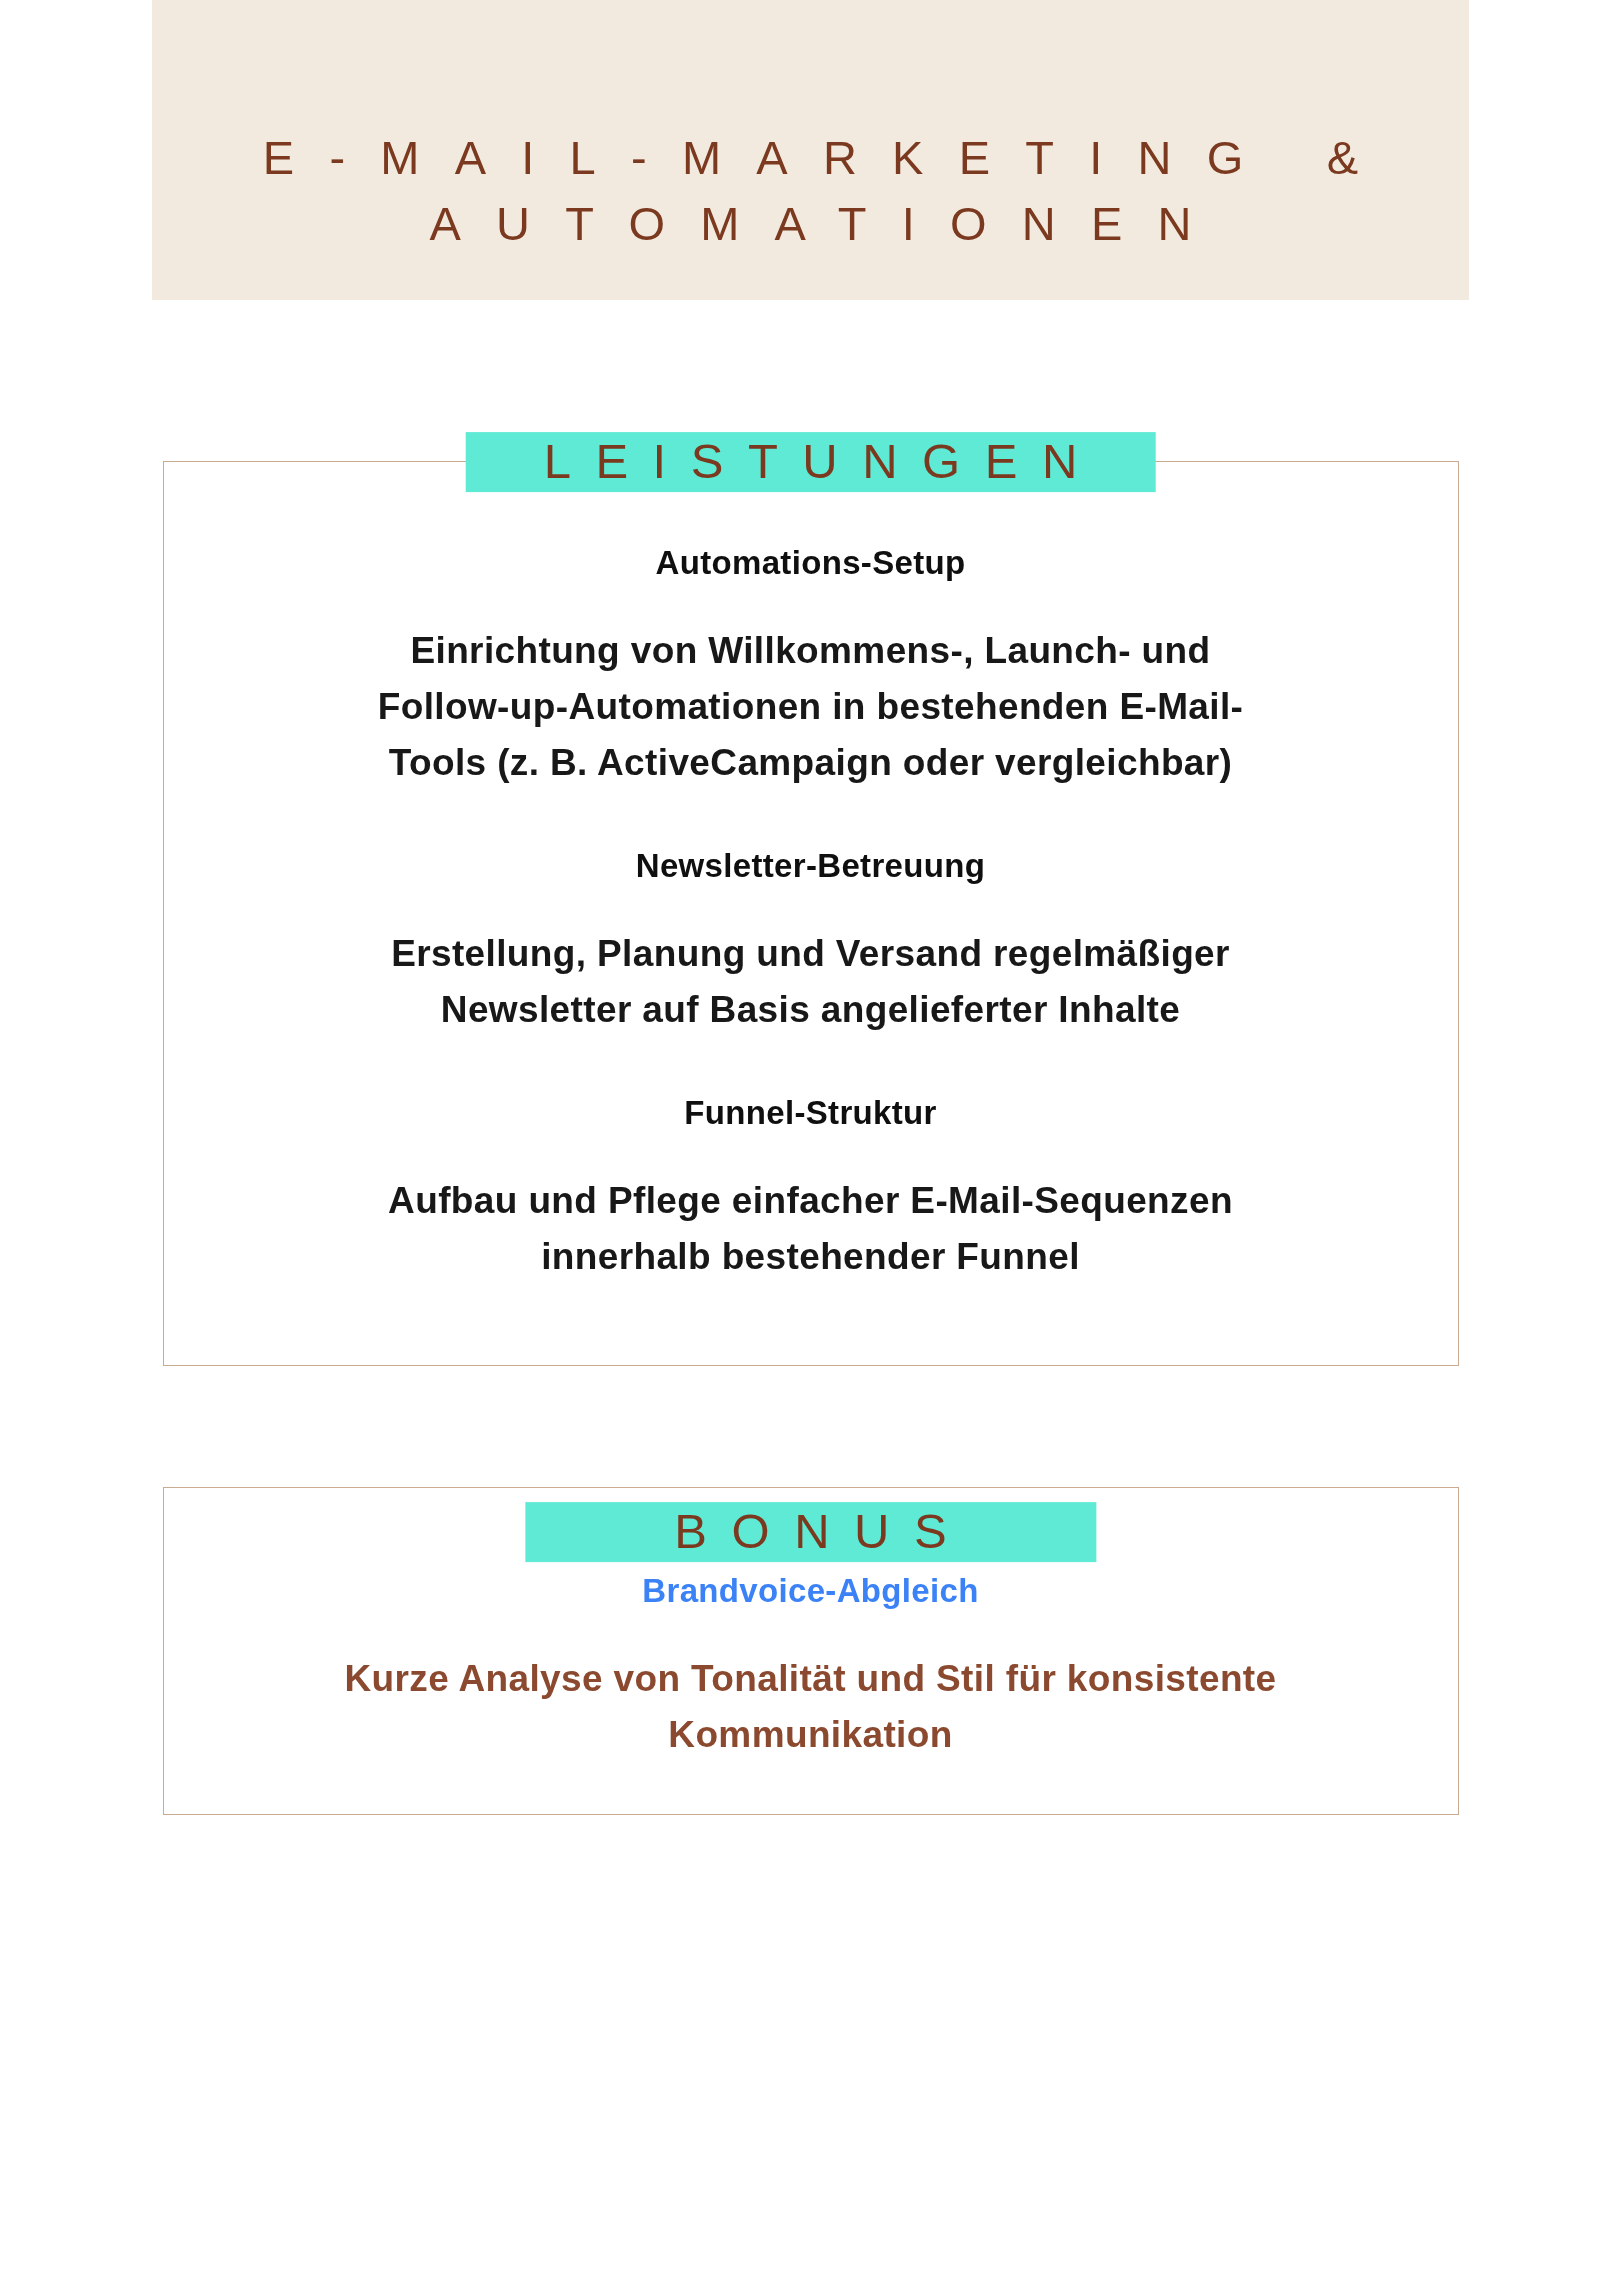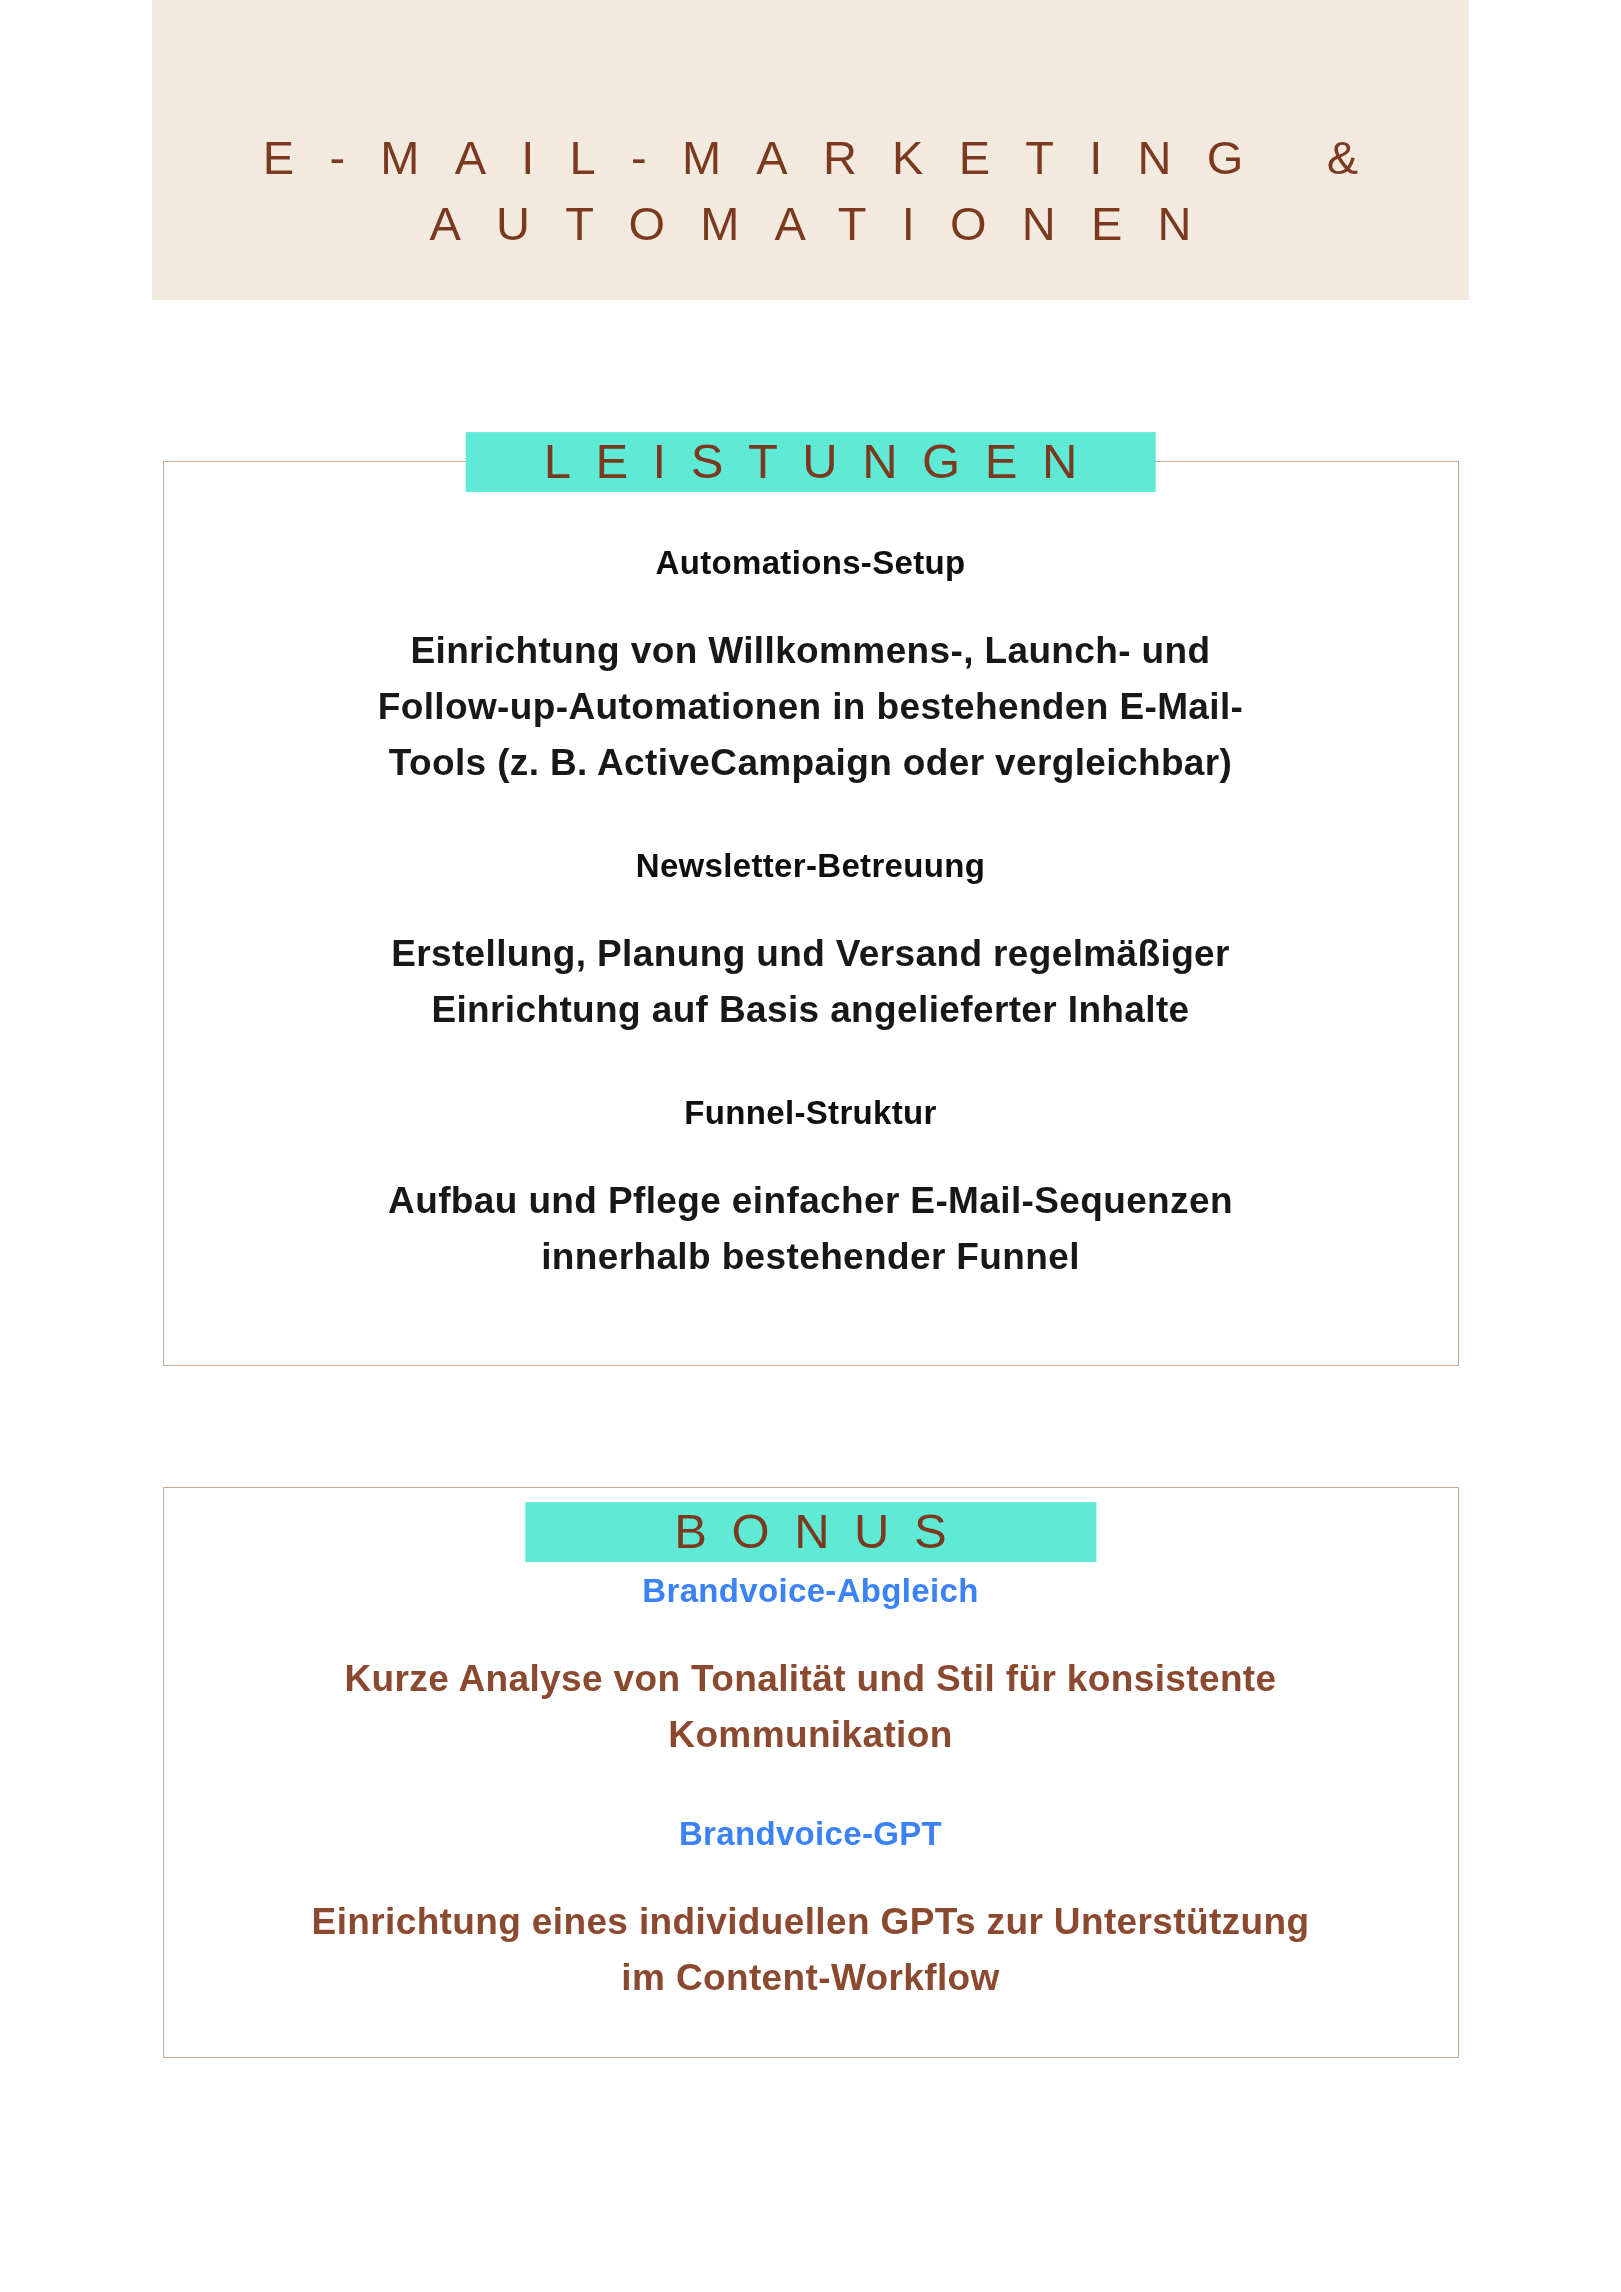--- a/index.html
+++ b/index.html
@@ -111,38 +111,33 @@
   <div class="item">
     <h3 class="item-heading">Automations-Setup</h3>
     <p class="item-body">Einrichtung von Willkommens-, Launch- und
 Follow-up-Automationen in bestehenden E-Mail-
 Tools (z. B. ActiveCampaign oder vergleichbar)</p>
   </div>
 
   <div class="item">
     <h3 class="item-heading">Newsletter-Betreuung</h3>
     <p class="item-body">Erstellung, Planung und Versand regelmäßiger
-Einrichtung auf Basis angelieferter Inhalte</p>
+Newsletter auf Basis angelieferter Inhalte</p>
   </div>
 
   <div class="item">
     <h3 class="item-heading">Funnel-Struktur</h3>
     <p class="item-body">Aufbau und Pflege einfacher E-Mail-Sequenzen
 innerhalb bestehender Funnel</p>
   </div>
 </section>
 
 <section class="fancy-box box-bonus">
   <span class="box-title">BONUS</span>
 
   <div class="item">
     <h3 class="item-heading">Brandvoice-Abgleich</h3>
     <p class="item-body">Kurze Analyse von Tonalität und Stil für konsistente
 Kommunikation</p>
   </div>
 
-  <div class="item">
-    <h3 class="item-heading">Brandvoice-GPT</h3>
-    <p class="item-body">Einrichtung eines individuellen GPTs zur Unterstützung
-im Content-Workflow</p>
-  </div>
 </section>
 
 
 </body></html>

